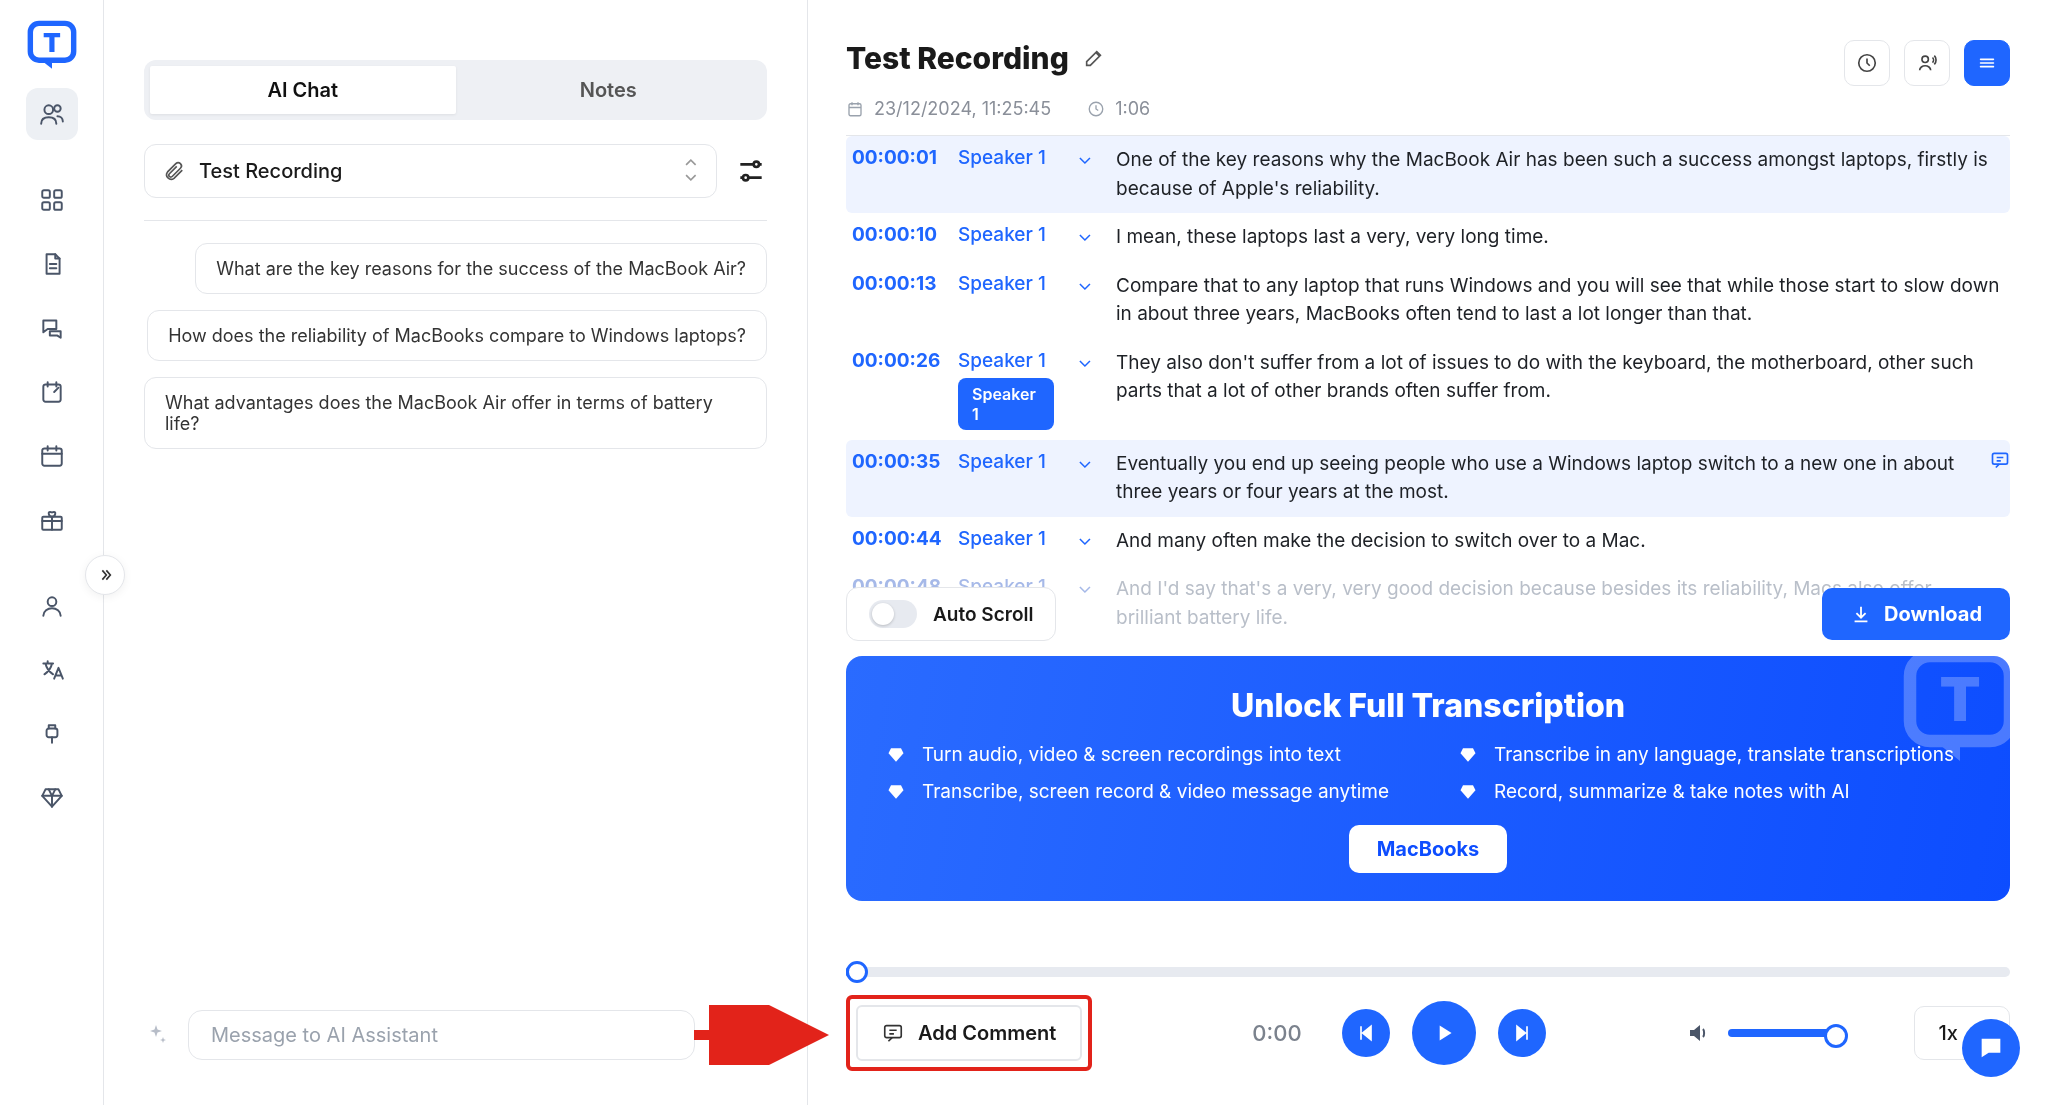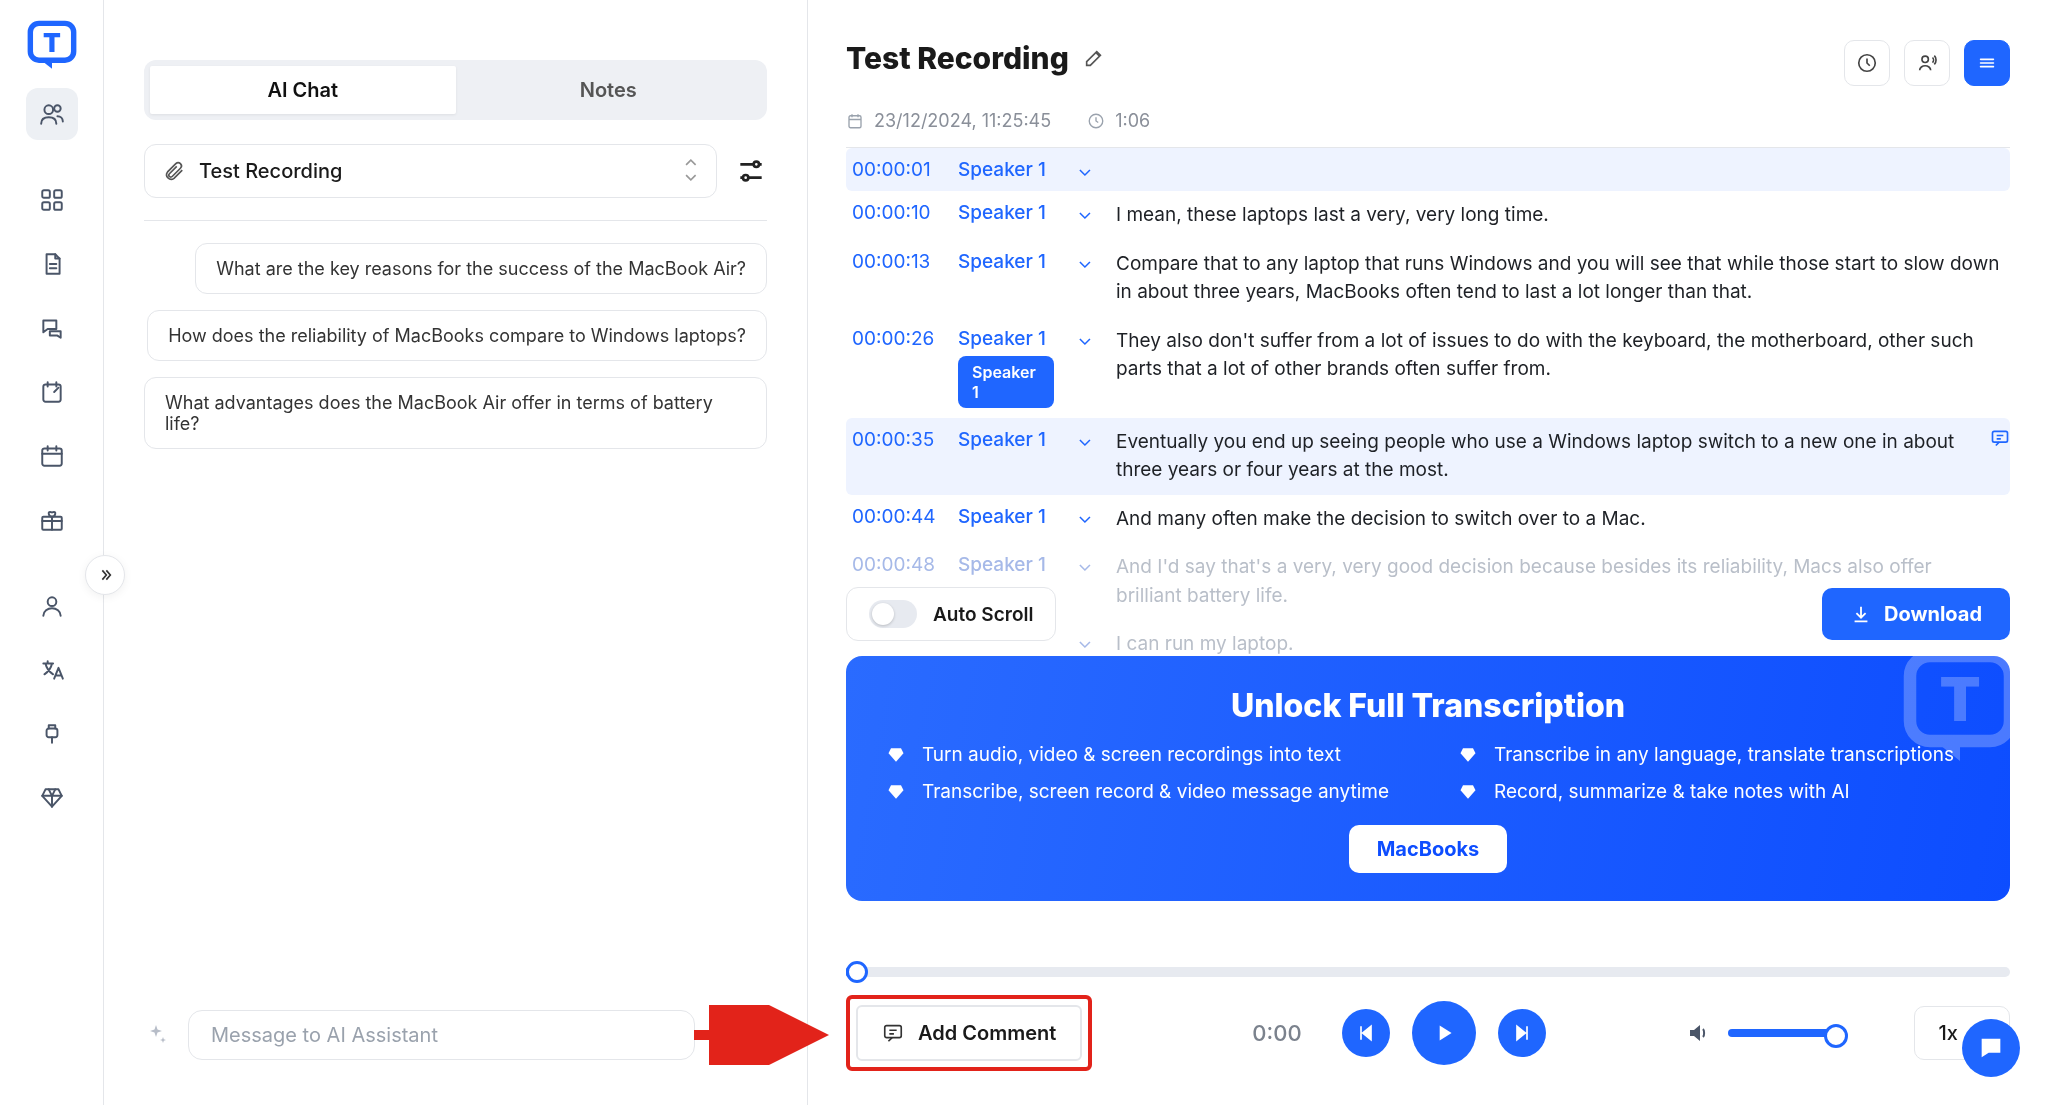--- a/index.html
+++ b/index.html
@@ -56,27 +56,27 @@
 
   .hdr{padding-top:40px;display:flex;align-items:flex-start}
   .hdr h1{margin:0;font-size:30px;font-weight:800;display:flex;align-items:center;gap:14px}
   .edit-ico{width:22px;height:22px;color:#555}
   .hdr-right{margin-left:auto;display:flex;gap:14px;align-items:center}
   .iconbtn{width:46px;height:46px;border:1px solid var(--border);border-radius:10px;display:flex;align-items:center;justify-content:center}
   .iconbtn svg{width:22px;height:22px;stroke:#444;fill:none;stroke-width:1.8}
   .iconbtn.blue{background:var(--blue);border-color:var(--blue)}
   .iconbtn.blue svg{stroke:#fff}
 
-  .meta{display:flex;gap:36px;margin-top:24px;color:var(--muted);font-size:18px;align-items:flex-start}
+  .meta{display:flex;gap:36px;margin-top:12px;color:var(--muted);font-size:18px;align-items:flex-start}
   .meta span{display:flex;align-items:center;gap:10px}
   .meta svg{width:18px;height:18px;stroke:#9aa2ad;fill:none;stroke-width:1.8}
 
   .transcript{margin-top:16px;border-top:1px solid var(--border);position:relative;overflow:hidden}
   .trow{display:flex;padding:10px 10px 10px 6px;gap:18px;font-size:19px;border-radius:6px;align-items:flex-start}
-  .trow .ts{width:88px;color:var(--blue);font-weight:400}
+  .trow .ts{width:88px;color:var(--blue);font-weight:700}
   .trow .spk{width:96px;color:var(--blue);font-weight:500}
   .trow .chev{width:26px;text-align:center;color:var(--blue)}
   .trow .txt{flex:1;line-height:1.5;color:#1e2126}
   .trow.sel{background:var(--row-sel)}
   .trow.faded .txt{color:#b9bfc9}
   .trow.faded .ts,.trow.faded .spk,.trow.faded .chev{color:#a6b9e8}
   .spk-tag{background:var(--blue);color:#fff;font-size:16px;font-weight:600;padding:6px 14px;border-radius:8px;display:inline-block;margin-top:6px}
   .cmt-ico{position:absolute;right:0;color:var(--blue)}
 
   .auto-dl{position:absolute;left:38px;right:38px;bottom:464px;display:flex;align-items:center;justify-content:space-between;pointer-events:none}
@@ -317,20 +317,21 @@
       </span>
   </div>
 
   <div class="transcript" id="transcript">
       <div class="trow sel" style="position: relative;">
         <div class="ts">00:00:01</div>
         <div style="width: 96px;">
           <div class="spk">Speaker 1</div>
         </div>
         <div class="chev">⌄</div>
+        <div class="txt">One of the key reasons why the MacBook Air has been such a success amongst laptops, firstly is because of Apple's reliability.</div>
       </div>
       <div class="trow" style="position: relative;">
         <div class="ts">00:00:10</div>
         <div style="width: 96px;">
           <div class="spk">Speaker 1</div>
         </div>
         <div class="chev">⌄</div>
         <div class="txt">I mean, these laptops last a very, very long time.</div>
       </div>
       <div class="trow" style="position: relative;">

